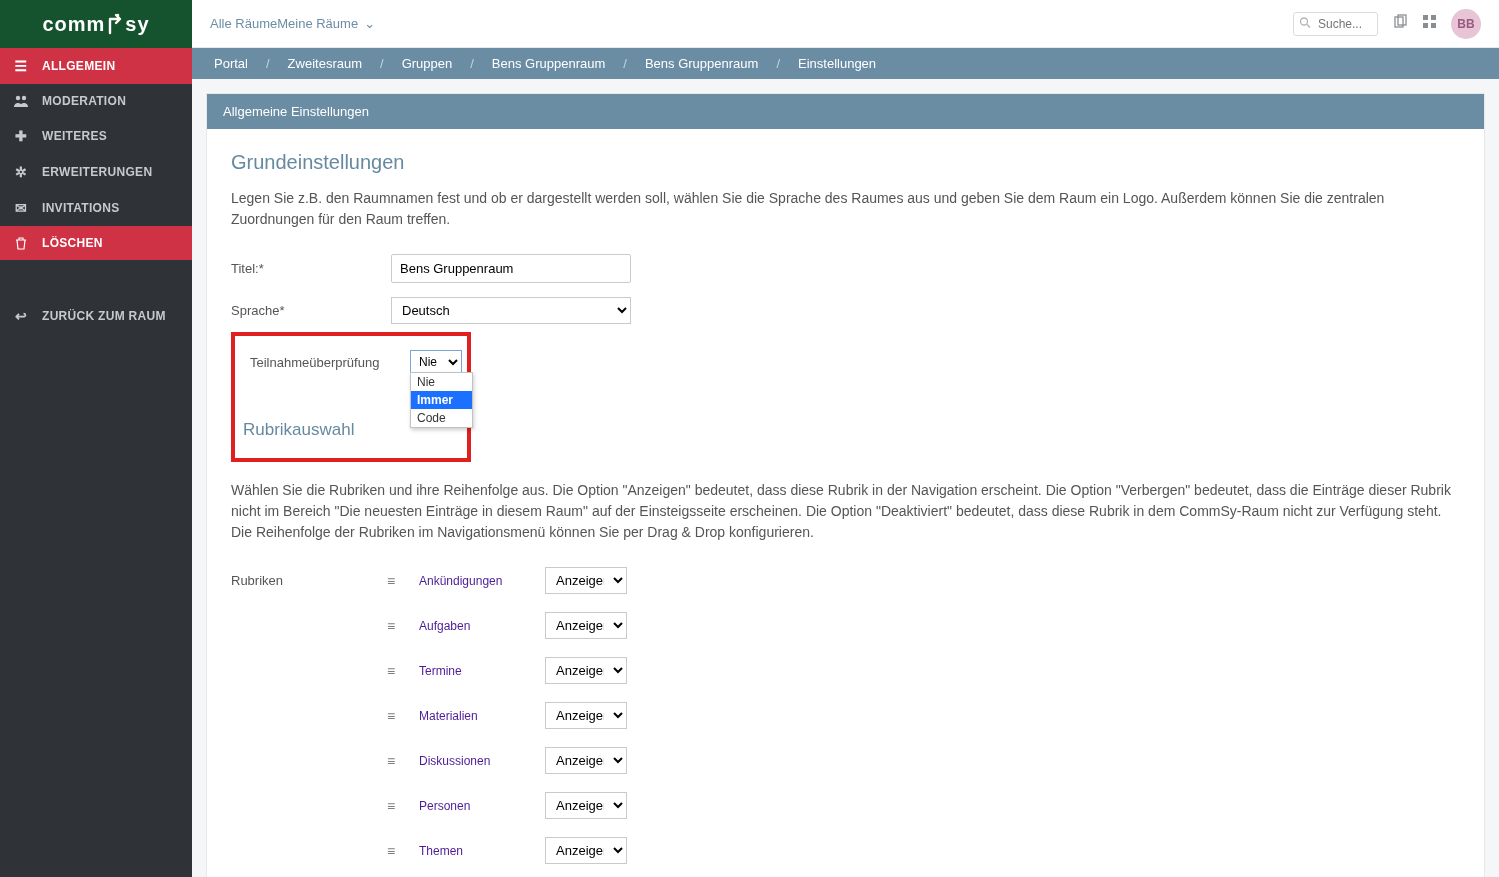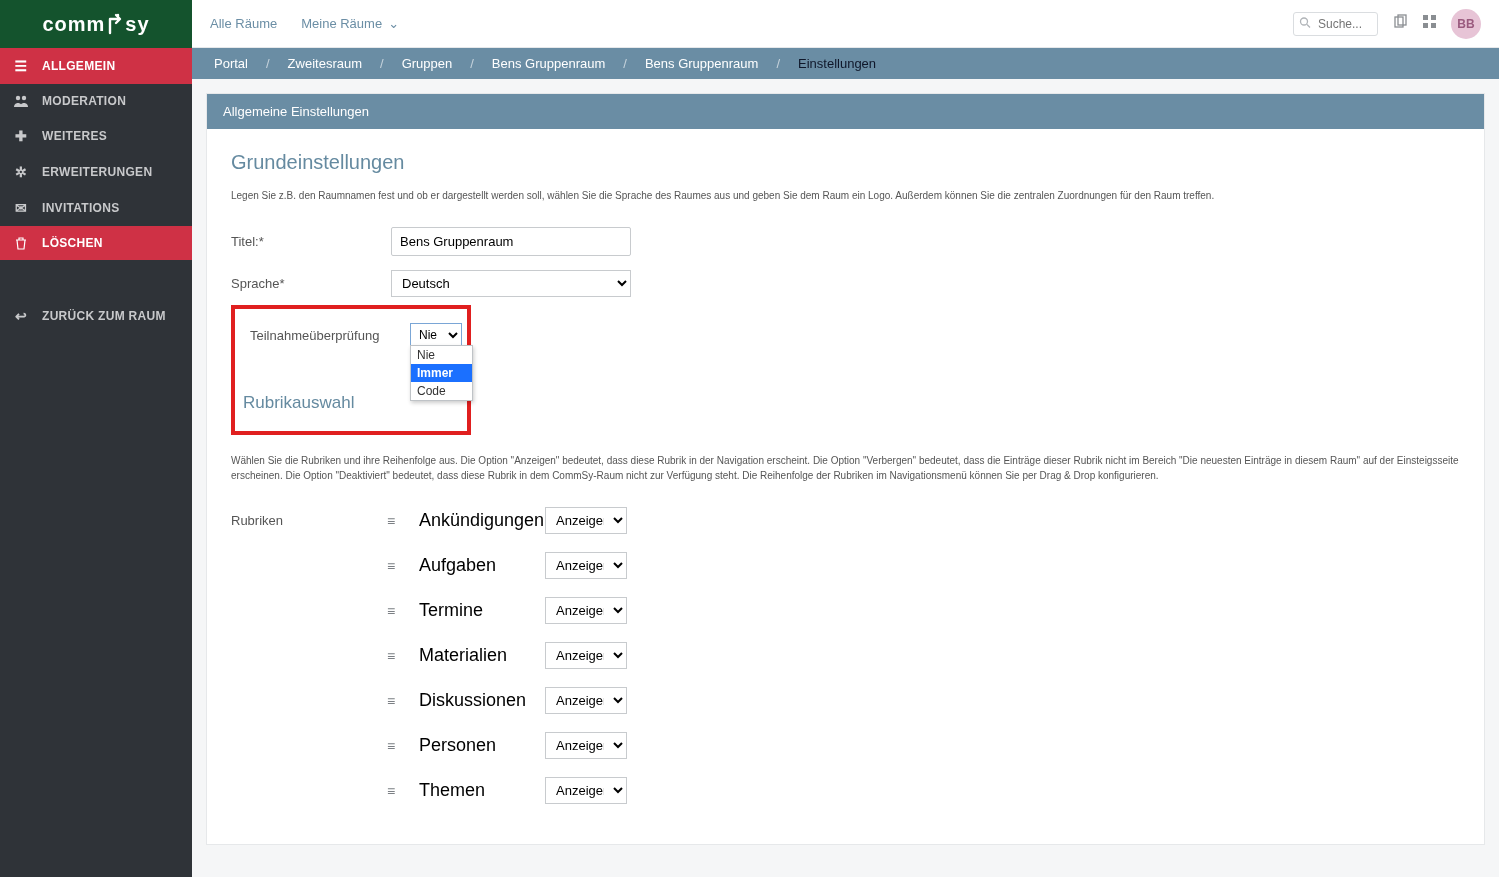--- a/index.html
+++ b/index.html
@@ -16,63 +16,63 @@
 .side-item { display: flex; align-items: center; gap: 12px; padding: 10px 12px; color: #c8c9cb; cursor: pointer; font-weight: 600; font-size: 12px; letter-spacing: 0.3px; }
 .side-item.active { background: #cf3145; color: #fff; }
 .side-item.danger { background: #cf3145; color: #fff; }
 .side-item .ico { width: 18px; display: inline-flex; justify-content: center; font-size: 14px; }
 
 
 .main { flex: 1; background: #f5f6f7; display: flex; flex-direction: column; }
 
 
 .topbar { height: 48px; background: #fff; border-bottom: 1px solid #e6e8ea; display: flex; align-items: center; justify-content: space-between; padding: 0 18px; }
-.top-left { display: flex; gap: 24px; align-items: center; }
+.top-left { display: flex; align-items: center; }
 .top-link { color: #6b8ea5; font-size: 13px; cursor: pointer; font-weight: 500; display:flex; align-items:center; gap:6px;}
 .top-right { display: flex; align-items: center; gap: 14px; }
 .search-wrap { position: relative; }
 .search-input { width: 85px; padding: 4px 14px 4px 24px; border: 1px solid #dadde0; border-radius: 3px; font-size: 12px; color:#555; outline:none; }
 .search-wrap .sico { position: absolute; left: 6px; top: 50%; transform: translateY(-50%); color: #b0b4b8; font-size: 12px; }
 .tb-icon { color: #8a8e92; cursor: pointer; font-size: 16px; }
 .avatar { width: 30px; height: 30px; border-radius: 50%; background: #e7c4d6; color: #9a5a7e; display: flex; align-items: center; justify-content: center; font-size: 12px; font-weight: 600; }
 
 
 .breadcrumb { background: #6a8da4; color: #fff; padding: 8px 22px; font-size: 13px; display:flex; gap:18px; flex-wrap:wrap; }
 .breadcrumb .crumb { color: #fff; cursor:pointer; }
 .breadcrumb .sep { color: #c6d3dc; }
-.breadcrumb .current { color: #0f172a; }
+.breadcrumb .current { color: #ffffff; }
 
 
 .content-wrap { padding: 14px 14px; }
 .panel { background: #fff; border: 1px solid #e6e8ea; }
 .panel-header { background: #6a8da4; color: #fff; padding: 10px 16px; font-size: 13px; font-weight: 500; }
 .panel-body { padding: 22px 24px; }
 
 h2.section-title { color: #658aa0; font-size: 20px; font-weight: 500; margin-bottom: 14px; }
-.section-desc { color: #555; font-size: 10px; line-height: 1.5; margin-bottom: 24px; }
+.section-desc { color: #555; font-size: 14px; line-height: 1.5; margin-bottom: 24px; }
 
 .form-row { display: flex; align-items: center; gap: 20px; margin-bottom: 14px; }
 .form-label { width: 140px; color: #555; font-size: 13px; }
 .text-input { width: 240px; padding: 6px 8px; border: 1px solid #c8cbce; border-radius: 2px; font-size: 13px; }
 .select-input { width: 240px; padding: 4px 6px; border: 1px solid #c8cbce; font-size: 13px; background:#fff; }
 .select-small { width: 52px; padding: 3px 4px; border: 1px solid #7aa6d6; font-size: 12px; background:#fff; }
 .select-med { width: 82px; padding: 4px 6px; border: 1px solid #c8cbce; font-size: 13px; background:#fff; }
 
 .highlight-box { border: 4px solid #e01f1f; padding: 14px 2px 8px 2px; margin-top: -6px; margin-bottom: 10px; position:relative; width:240px; }
 .highlight-box .form-row { margin-bottom: 4px; padding-left: 4px; margin-left: 9px; }
 .highlight-box .form-label { width: 140px; }
 
 .dropdown-open { position: absolute; margin-top: 0; background: #fff; border: 1px solid #bfc3c7; font-size: 12px; width: 63px; box-shadow: 1px 2px 4px rgba(0,0,0,0.2); }
 .dropdown-open .opt { padding: 2px 6px; cursor: pointer; }
 .dropdown-open .opt.sel { background: #1b70ff; color: #fff; font-weight:600; }
 
 .rubrik-row { display: flex; align-items: center; gap: 16px; margin-bottom: 18px; }
 .rubrik-label-col { width: 140px; color: #555; font-size: 13px; }
 .drag-handle { color: #7c8085; font-size: 14px; cursor: grab; width: 16px; }
-.rubrik-name { width: 110px; color: #000000; font-size: 18px; }
+.rubrik-name { width: 110px; color: #4c1d95; font-size: 12px; }
 
 .subsection-title { color: #658aa0; font-size: 17px; font-weight: 500; margin-top: 18px; margin-bottom: 10px; }
 .subsection-top-margin { margin-top: 46px; }
 </style>
 </head>
 <body>
 
 <div class="app">
   <aside class="sidebar">
     <div class="logo-area">

